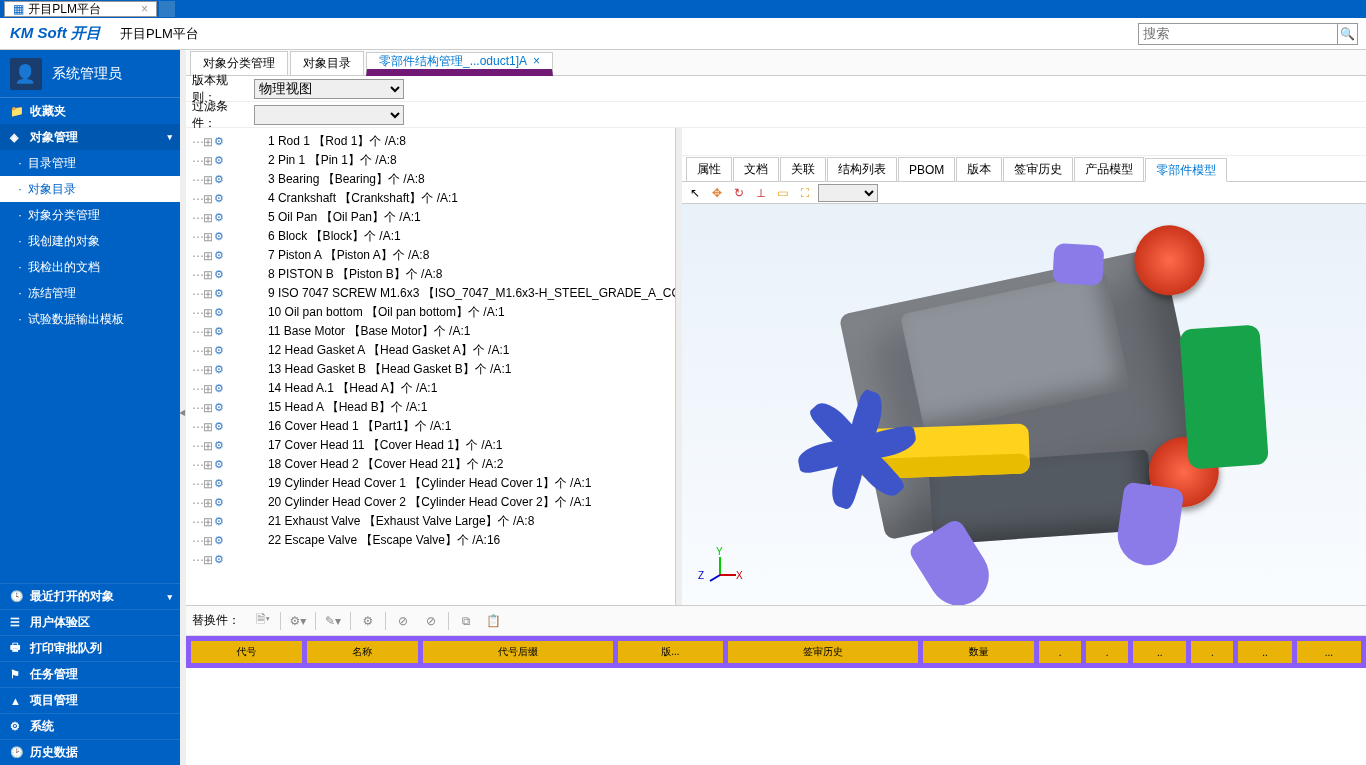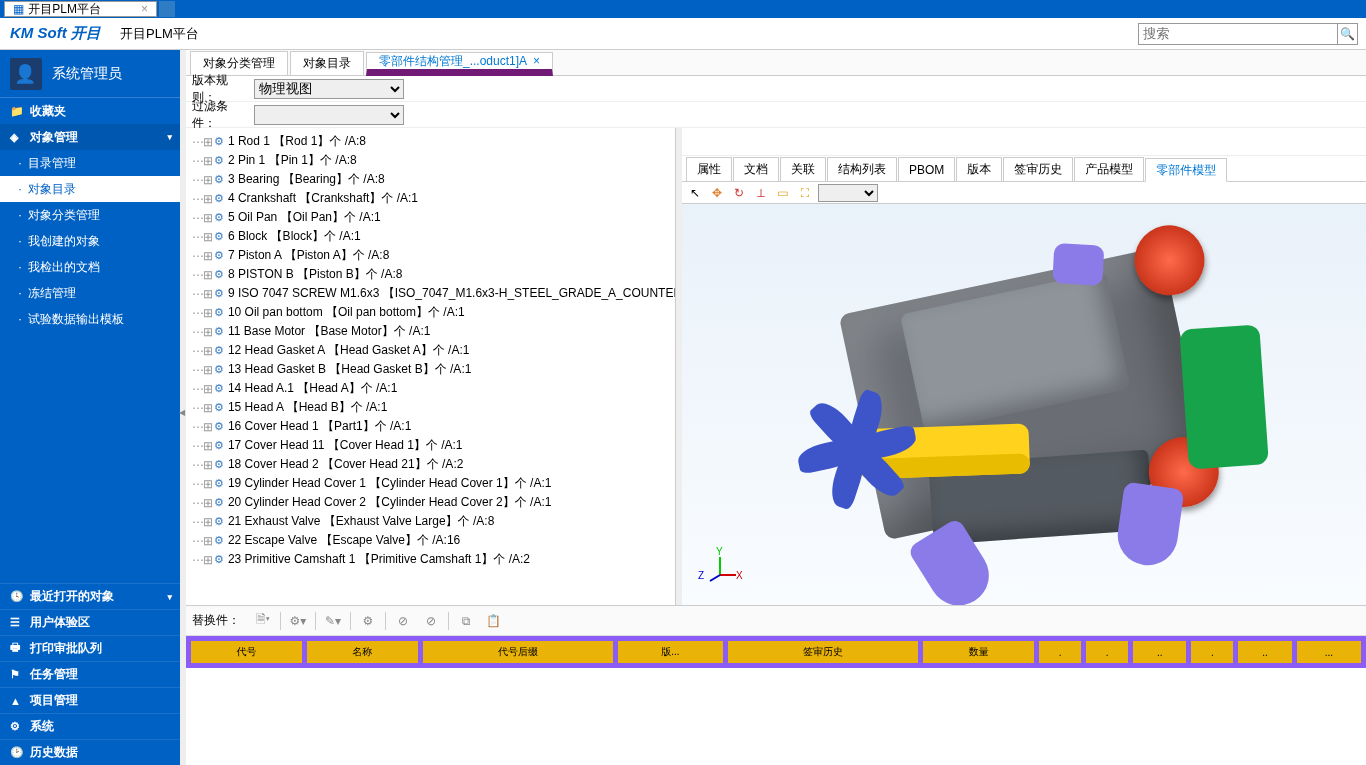--- a/index.html
+++ b/index.html
@@ -56,21 +56,21 @@
 .filter-row label { width: 56px; }
 .filter-row select, .filter-row input { height: 20px; width: 150px; border: 1px solid #999; }
 
 
 .mid { flex: 1; display: flex; overflow: hidden; }
 .tree-pane { width: 490px; overflow-y: scroll; border-right: 1px solid #ccc; background: #fff; position: relative; }
 .tree { padding: 4px 0 4px 4px; font-family: "SimSun", monospace; font-size: 12px; }
 .tree-node { height: 19px; display: flex; align-items: center; white-space: nowrap; }
 .tree-node .conn { color: #999; margin: 0 2px; letter-spacing: -1px; }
 .tree-node .gear { color: #3b7dc4; margin-right: 4px; font-size: 11px; }
-.tree-node .lbl { cursor: pointer; }
+.tree-node .lbl { cursor: pointer; margin-left: 40px; }
 
 .splitter2 { width: 6px; background: #eee; cursor: col-resize; position: relative; }
 
 
 .viewer { flex: 1; display: flex; flex-direction: column; background: #fff; }
 .viewer .topgap { height: 28px; border-bottom: 1px solid #eee; }
 .viewer-tabs { height: 26px; display: flex; align-items: flex-end; border-bottom: 1px solid #ccc; padding-left: 4px; }
 .viewer-tabs .vtab { height: 24px; padding: 8px 10px; border: 1px solid #ccc; border-bottom: none; margin-right: 1px; display: flex; align-items: center; cursor: pointer; background: #fff; }
 .viewer-tabs .vtab.active { color: #0078d4; position: relative; top: 1px; border-bottom: 1px solid #fff; }
 .viewer-toolbar { height: 22px; border-bottom: 1px solid #ccc; display: flex; align-items: center; gap: 4px; padding: 0 4px; }
@@ -322,21 +322,20 @@
               <span class="lbl">21 Exhaust Valve 【Exhaust Valve Large】个 /A:8</span>
             </div>
             <div class="tree-node">
               <span class="conn">⋯⊞</span>
               <span class="gear">⚙</span>
               <span class="lbl">22 Escape Valve 【Escape Valve】个 /A:16</span>
             </div>
             <div class="tree-node">
               <span class="conn">⋯⊞</span>
               <span class="gear">⚙</span>
-              <span class="lbl">23 Primitive Camshaft 1 【Primitive Camshaft 1】个 /A:2</span>
             </div>
           </div>
       </div>
       <div class="splitter2"></div>
       <div class="viewer">
         <div class="topgap"></div>
         <div class="viewer-tabs" id="viewer-tabs">
             <div class="vtab">属性</div>
             <div class="vtab">文档</div>
             <div class="vtab">关联</div>

